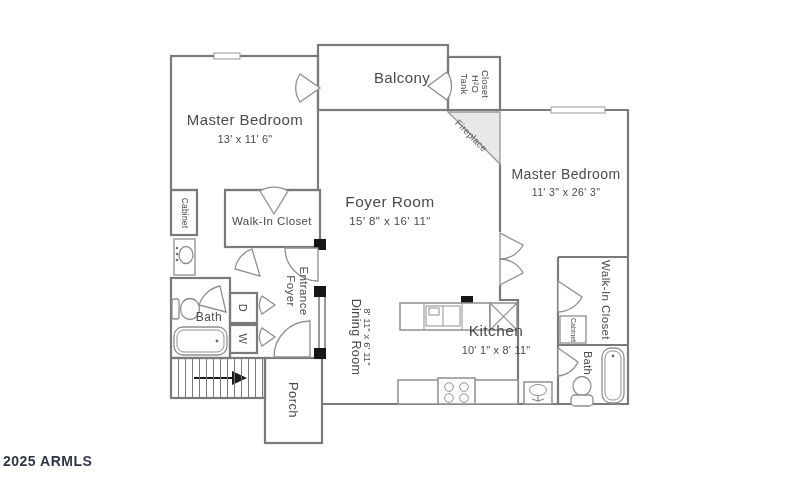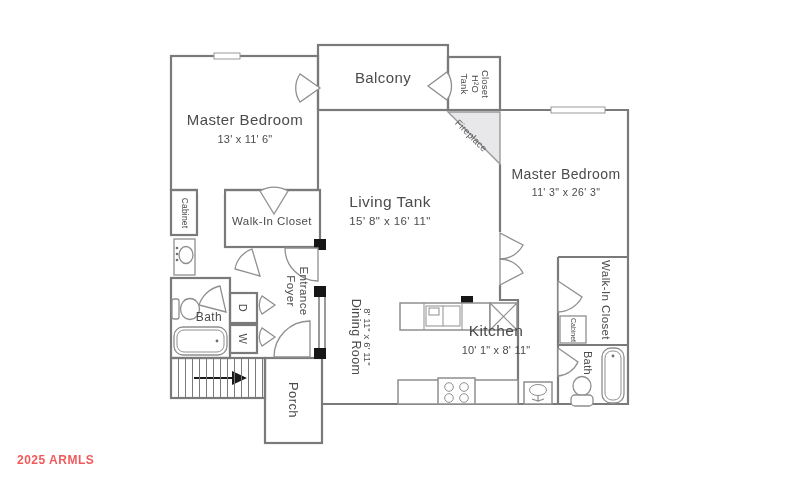--- a/index.html
+++ b/index.html
@@ -12,21 +12,21 @@
   .diag{transform:translate(-50%,-50%) rotate(45deg);}
   .vblock{display:flex;flex-direction:column;align-items:center;}
   .vblock.rev{flex-direction:column-reverse;}
   .name{font-size:15px;}
   .name-sm{font-size:12.5px;}
   .dims{font-size:11px;letter-spacing:.2px;}
   .dims-sm{font-size:9.5px;letter-spacing:.1px;}
   .tiny{font-size:9.5px;letter-spacing:.2px;}
   .micro{font-size:7px;letter-spacing:0;}
   .cab{font-size:8.5px;letter-spacing:.2px;}
-  .watermark{position:absolute;left:17px;top:453px;color:#ef4444;font-size:12px;
+  .watermark{position:absolute;left:3px;top:453px;color:#0f172a;font-size:14px;
              font-weight:700;letter-spacing:.5px;opacity:.88;}
   .treads{position:absolute;left:172px;top:359px;width:92px;height:38px;
           background:repeating-linear-gradient(90deg,transparent 0 6px,#7a7a7a 6px 7px);}
 </style>
 </head>
 <body>
 
 <div class="canvas">
 
   <svg width="800" height="486" viewBox="0 0 800 486">
@@ -125,36 +125,36 @@
       <line x1="194" y1="378" x2="233" y2="378" stroke="#1b1b1b" stroke-width="2.2"></line>
       <polygon points="232,371 247,378 232,385" fill="#1b1b1b"></polygon>
     </g>
   </svg>
 
   <div class="treads"></div>
 
   <div class="lbl name" style="left:245px;top:120px;">Master Bedroom</div>
   <div class="lbl dims" style="left:245px;top:139px;">13' x 11' 6"</div>
 
-  <div class="lbl name" style="left:383px;top:78px;text-align:right;">Balcony</div>
+  <div class="lbl name" style="left:402px;top:78px;text-align:right;">Balcony</div>
 
   <div class="lbl rot" style="left:474px;top:84px;">
     <div class="vblock tiny">
       <span>Closet</span>
       <span>H²O</span>
       <span>Tank</span>
     </div>
   </div>
 
   <div class="lbl diag tiny" style="left:471px;top:136px;color:#5a5a5a;">Fireplace</div>
 
   <div class="lbl" style="left:566px;top:175px;font-size:14px;">Master Bedroom</div>
   <div class="lbl" style="left:566px;top:193px;font-size:10.5px;">11' 3" x 26' 3"</div>
 
-  <div class="lbl name" style="left:390px;top:202px;font-size:15.5px;">Living Tank</div>
+  <div class="lbl name" style="left:390px;top:202px;font-size:15.5px;">Foyer Room</div>
   <div class="lbl" style="left:390px;top:221px;font-size:11.5px;">15' 8" x 16' 11"</div>
 
   <div class="lbl" style="left:272px;top:221px;font-size:11.5px;">Walk-In Closet</div>
 
   <div class="lbl rot cab" style="left:184px;top:213px;">Cabinet</div>
 
   <div class="lbl rot" style="left:297px;top:291px;">
     <div class="vblock" style="font-size:11.5px;">
       <span>Entrance</span>
       <span>Foyer</span>

